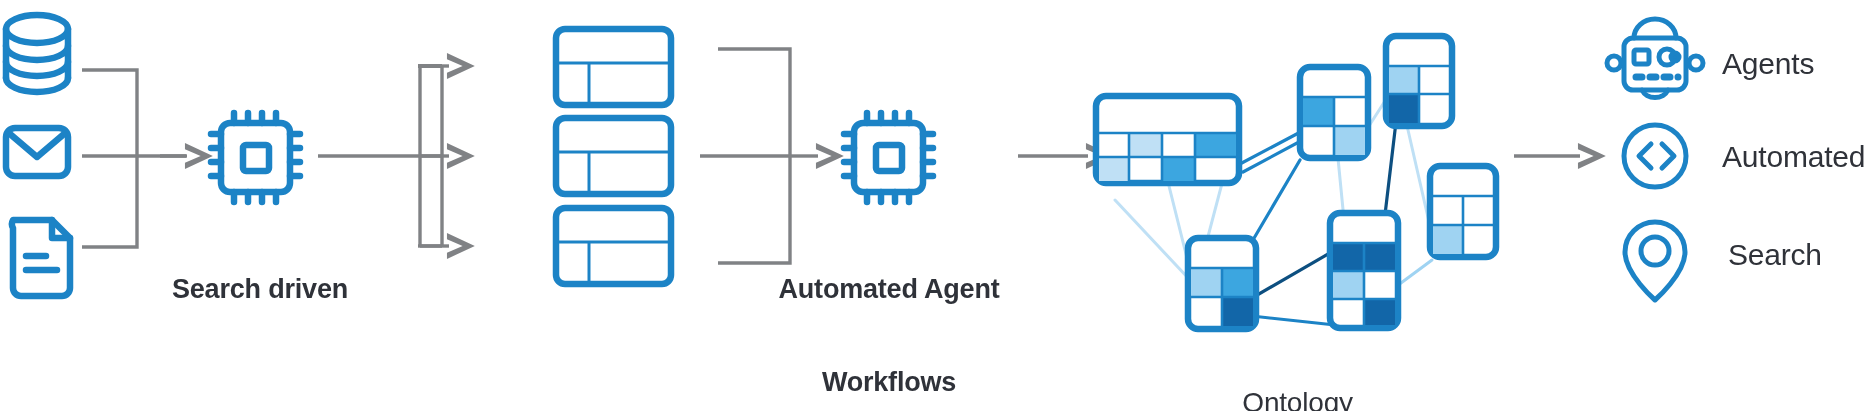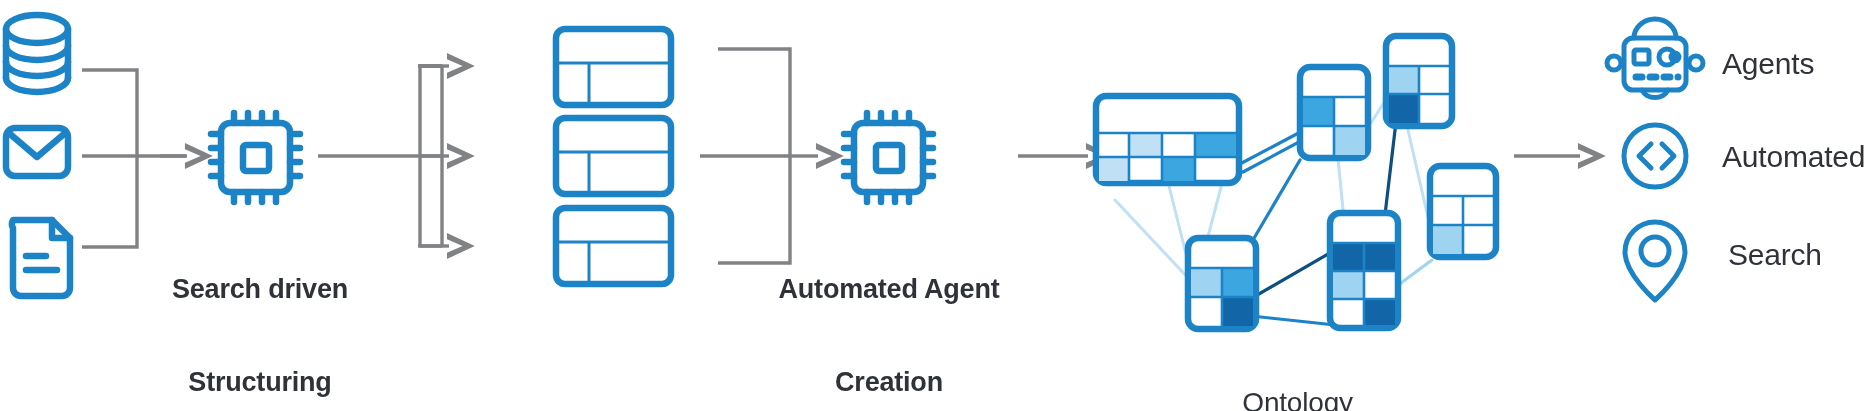--- a/index.html
+++ b/index.html
@@ -257,26 +257,25 @@
   </g>
 
   <g fill="none" stroke="#1c83c6" stroke-width="5" stroke-linecap="round" stroke-linejoin="round">
     <path d="M1655,222 a30,30 0 0 0 -30,30 c0,22 30,48 30,48 c0,0 30,-26 30,-48 a30,30 0 0 0 -30,-30 Z"></path>
     <circle cx="1655" cy="251" r="14"></circle>
   </g>
 </svg>
 
 <div class="lbl" style="left:130px;top:212px;width:260px;font-size:27px;">
   <div>Search driven</div>
-  <div>Structuring</div>
 </div>
 
 <div class="lbl" style="left:758px;top:212px;width:262px;font-size:27px;">
   <div>Automated Agent</div>
-  <div>Creation</div>
+  <div>Workflows</div>
   
 </div>
 
 <div class="lbl" style="left:1160px;top:355px;width:260px;font-size:28px;font-weight:400;">
   <span>Ontology</span>
 </div>
 
 <div class="outlbl" style="left:1722px;top:47px;">Agents</div>
 <div class="outlbl" style="left:1722px;top:140px;">Automated</div>
 <div class="outlbl" style="left:1728px;top:238px;">Search</div>

